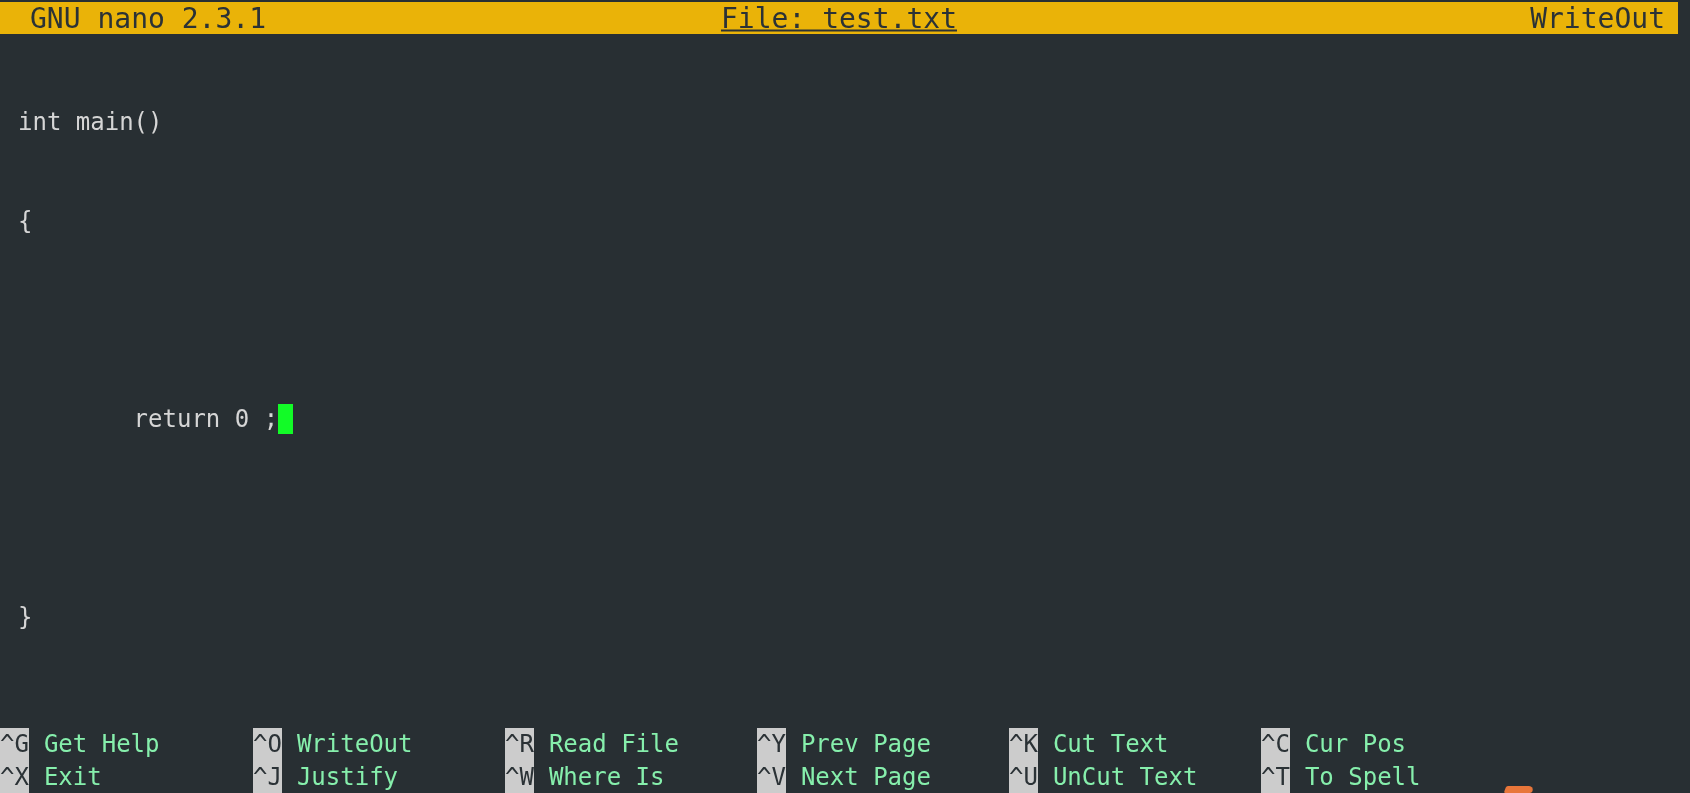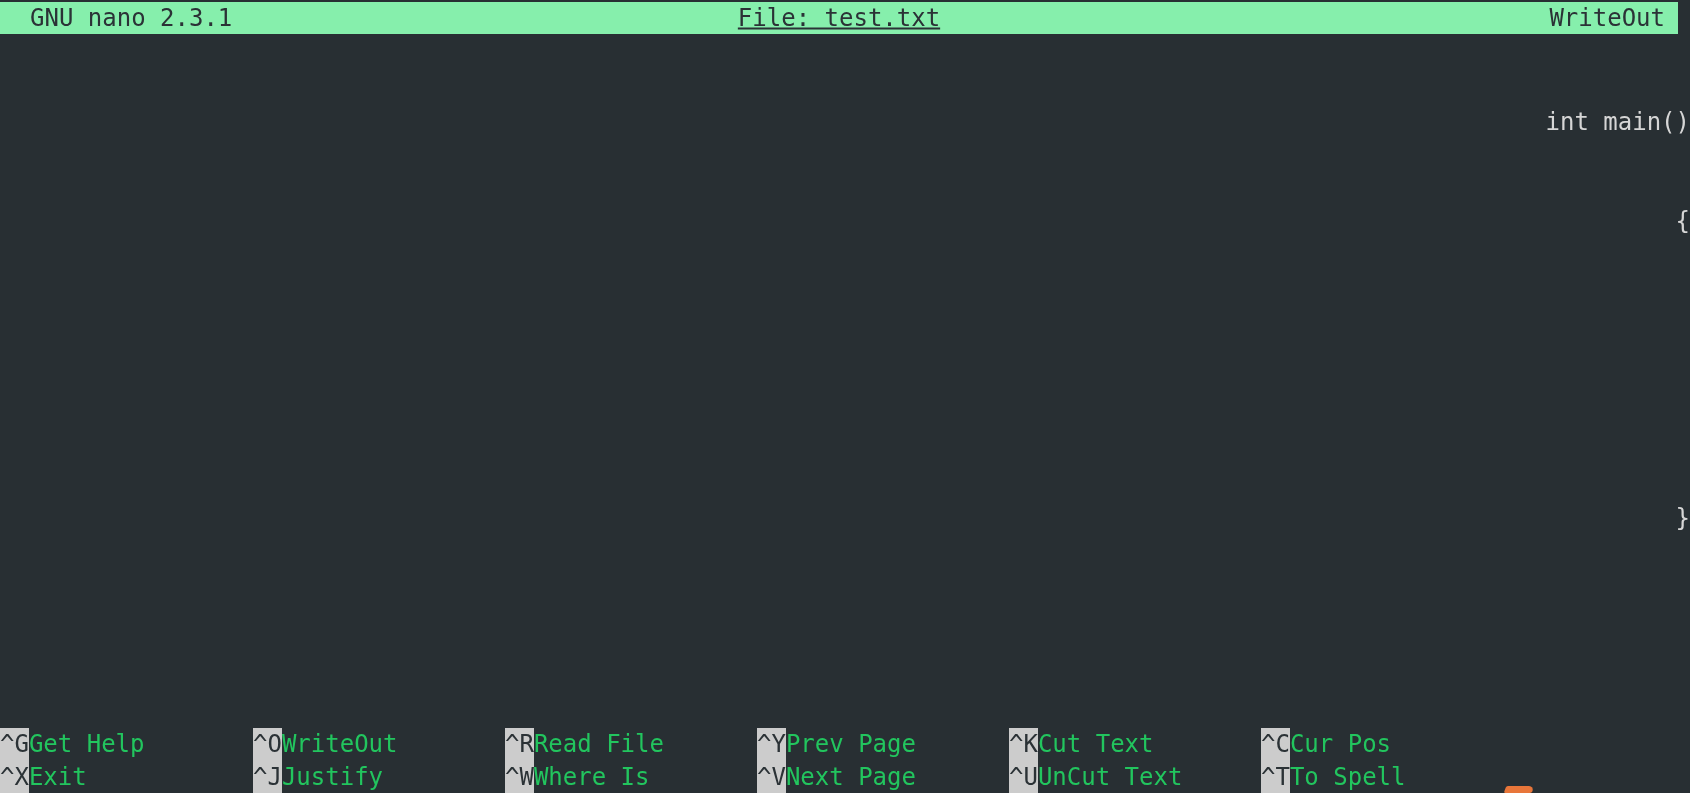--- a/index.html
+++ b/index.html
@@ -19,26 +19,26 @@
     -webkit-font-smoothing: antialiased;
   }
 
   
   .titlebar {
     position: absolute;
     left: 0px;
     top: 2px;
     width: 1678px;
     height: 32px;
-    background: #86efac;
+    background: #eab308;
     color: #2b3236;
     display: flex;
     align-items: center;
     white-space: pre;
-    font-size: 24px;
+    font-size: 28px;
     letter-spacing: 0px;
   }
   .titlebar .tb-left {
     position: absolute;
     left: 30px;
     top: 50%;
     transform: translateY(-50%);
   }
   .titlebar .tb-center {
     position: absolute;
@@ -65,22 +65,21 @@
     bottom: 130px;
     color: #d6d6d6;
     white-space: pre;
   }
   .code-line {
     position: relative;
     height: 33px;
     line-height: 33px;
     white-space: pre;
     color: #d6d6d6;
-    padding-left: 8px;
-    text-align: right;
+    padding-left: 18px;
   }
   .cursor-block {
     display: inline-block;
     width: 15px;
     height: 30px;
     background: #12fb27;
     vertical-align: -7px;
   }
 
   
@@ -111,25 +110,26 @@
   }
   .sc-key {
     background: #cccccc;
     color: #2b3236;
     display: inline-block;
     height: 33px;
     line-height: 33px;
     white-space: pre;
   }
   .sc-label {
-    color: #22c55e;
+    color: #86efac;
     display: inline-block;
     height: 33px;
     line-height: 33px;
     white-space: pre;
+    padding-left: 15px;
   }
 
   
   .artifact {
     position: absolute;
     left: 1505px;
     top: 786px;
     width: 28px;
     height: 7px;
     background: #e8763a;
@@ -145,20 +145,21 @@
   <div class="titlebar">
     <span class="tb-left">GNU nano 2.3.1</span>
     <span class="tb-center">File: test.txt</span>
     <span class="tb-right">WriteOut</span>
   </div>
 
   <div class="editor">
     <div class="code-line">int main()</div>
     <div class="code-line">{</div>
     <div class="code-line"></div>
+    <div class="code-line"><span>        return 0 ;</span><span class="cursor-block"></span></div>
     <div class="code-line"></div>
     <div class="code-line">}</div>
   </div>
 
   <div class="shortcuts">
     <div class="sc-row row1"><div class="sc-item" style="left: 0px;"><span class="sc-key">^G</span><span class="sc-label">Get Help</span></div><div class="sc-item" style="left: 253px;"><span class="sc-key">^O</span><span class="sc-label">WriteOut</span></div><div class="sc-item" style="left: 505px;"><span class="sc-key">^R</span><span class="sc-label">Read File</span></div><div class="sc-item" style="left: 757px;"><span class="sc-key">^Y</span><span class="sc-label">Prev Page</span></div><div class="sc-item" style="left: 1009px;"><span class="sc-key">^K</span><span class="sc-label">Cut Text</span></div><div class="sc-item" style="left: 1261px;"><span class="sc-key">^C</span><span class="sc-label">Cur Pos</span></div></div>
     <div class="sc-row row2"><div class="sc-item" style="left: 0px;"><span class="sc-key">^X</span><span class="sc-label">Exit</span></div><div class="sc-item" style="left: 253px;"><span class="sc-key">^J</span><span class="sc-label">Justify</span></div><div class="sc-item" style="left: 505px;"><span class="sc-key">^W</span><span class="sc-label">Where Is</span></div><div class="sc-item" style="left: 757px;"><span class="sc-key">^V</span><span class="sc-label">Next Page</span></div><div class="sc-item" style="left: 1009px;"><span class="sc-key">^U</span><span class="sc-label">UnCut Text</span></div><div class="sc-item" style="left: 1261px;"><span class="sc-key">^T</span><span class="sc-label">To Spell</span></div></div>
   </div>
 
   <div class="artifact"></div>

